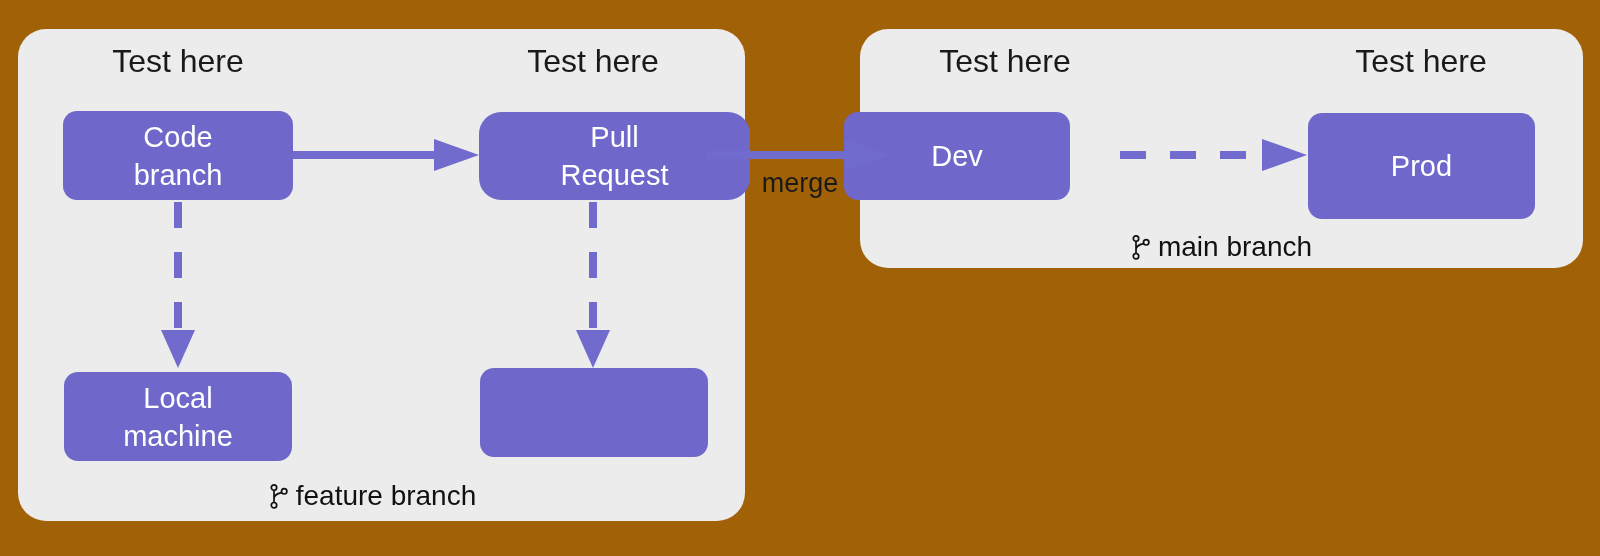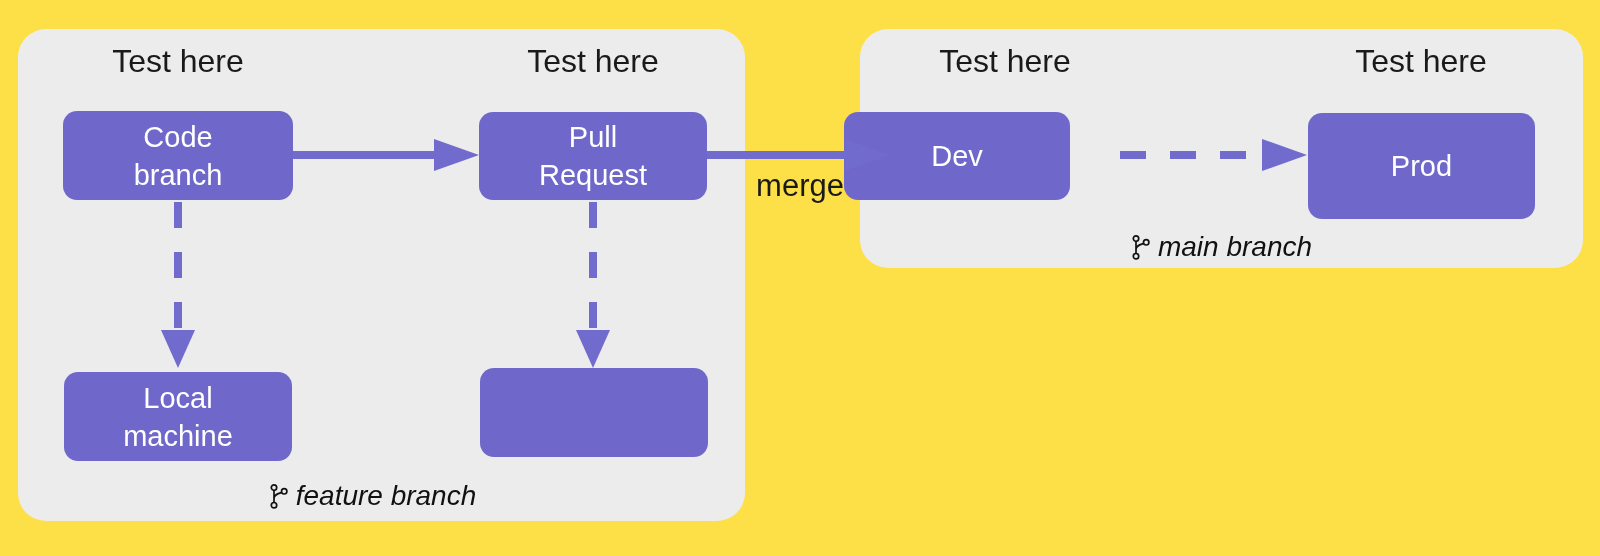--- a/index.html
+++ b/index.html
@@ -1,20 +1,20 @@
 <!DOCTYPE html>
 <html><head>
 <meta charset="utf-8">
 <style>
   html, body { margin: 0; padding: 0; background: #ffffff; }
   .canvas {
     position: relative;
     width: 1600px;
     height: 556px;
-    background: #fde047;
+    background: #a16207;
     font-family: "Liberation Sans", "DejaVu Sans", sans-serif;
     overflow: hidden;
   }
   .group-box {
     position: absolute;
     background: #ececec;
     border-radius: 28px;
   }
   .group-feature { left: 18px;  top: 29px; width: 727px; height: 492px; }
   .group-main    { left: 860px; top: 29px; width: 723px; height: 239px; }
@@ -35,21 +35,21 @@
     color: #ffffff;
     display: flex;
     flex-direction: column;
     align-items: center;
     justify-content: center;
     text-align: center;
     font-size: 29px;
     line-height: 38px;
   }
   .node-code-branch   { left: 63px;   top: 111px; width: 230px; height: 89px; }
-  .node-pull-request  { left: 479px;  top: 112px; width: 228px; height: 88px; }
+  .node-pull-request  { left: 479px;  top: 112px; width: 271px; height: 88px; border-radius: 22px; }
   .node-local-machine { left: 64px;   top: 372px; width: 228px; height: 89px; }
   .node-preview       { left: 480px;  top: 368px; width: 228px; height: 89px; }
   .node-dev           { left: 844px;  top: 112px; width: 226px; height: 88px; }
   .node-prod          { left: 1308px; top: 113px; width: 227px; height: 106px; }
 
   .hline {
     position: absolute;
     height: 8px;
     background: #716bce;
   }
@@ -73,35 +73,34 @@
   .head-down {
     position: absolute;
     width: 0; height: 0;
     border-top: 38px solid #716bce;
     border-left: 17px solid transparent;
     border-right: 17px solid transparent;
   }
   .edge-label {
     position: absolute;
     transform: translateX(-50%);
-    font-size: 31px;
+    font-size: 27px;
     color: #1a1a1a;
     white-space: nowrap;
   }
   .branch-label {
     position: absolute;
     left: 0;
     width: 100%;
     display: flex;
     align-items: center;
     justify-content: center;
     gap: 7px;
     font-size: 28px;
     color: #111111;
-    font-style: italic;
   }
   .branch-label svg { display: block; }
 </style>
 </head>
 <body>
 
 <div class="canvas">
 
   <div class="group-box group-feature"></div>
   <div class="group-box group-main"></div>

